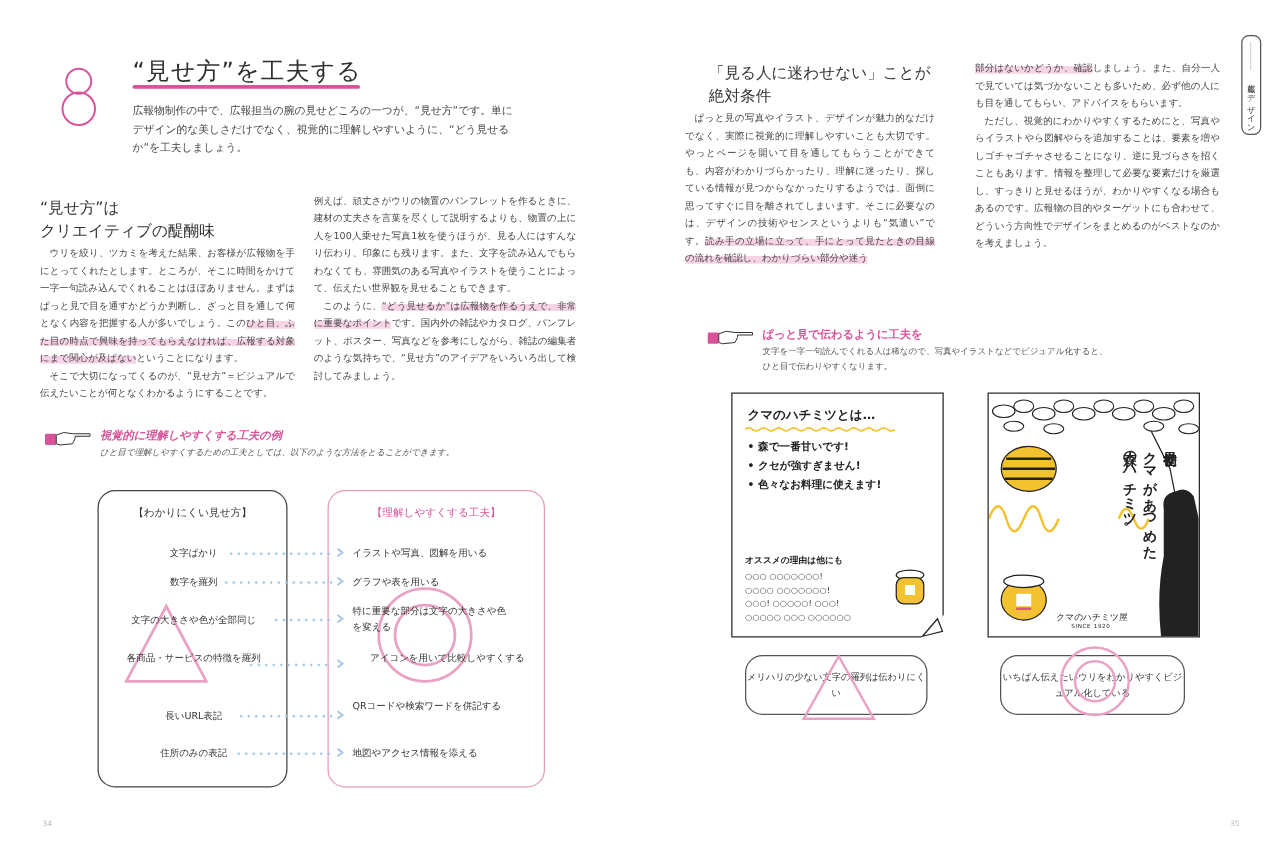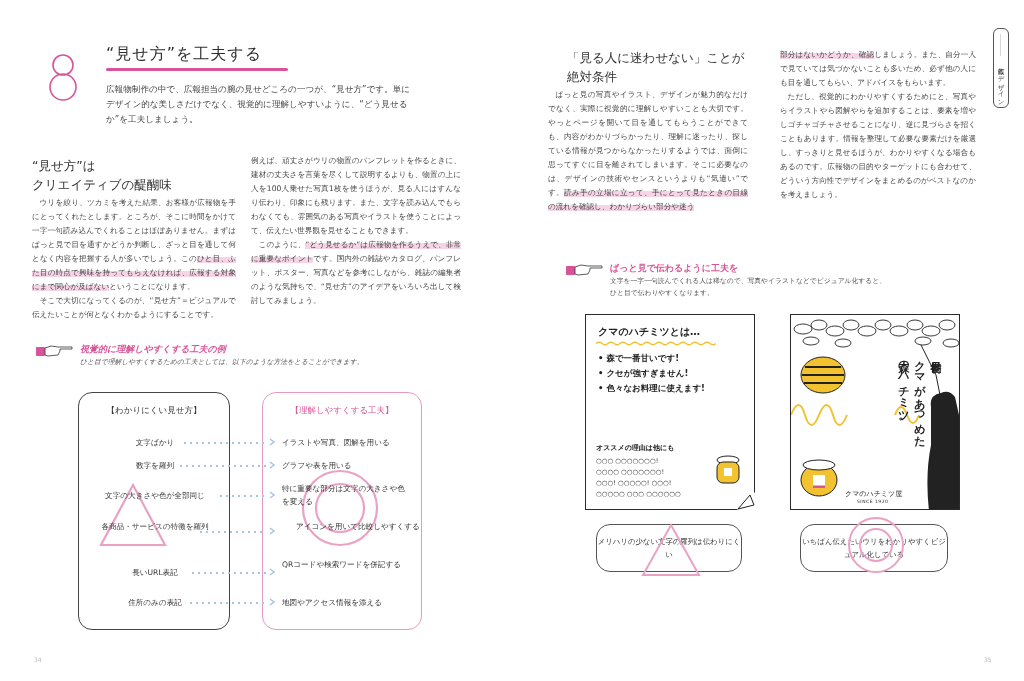--- a/index.html
+++ b/index.html
@@ -4,36 +4,36 @@
 <style>
   * { margin: 0; padding: 0; box-sizing: border-box; }
   html, body { width: 1024px; height: 681px; background: #ffffff; overflow: hidden; }
   body { font-family: "DejaVu Sans", "Liberation Sans", sans-serif; color: #3a3a3a; position: relative; }
 
   .page { position: absolute; top: 0; height: 681px; width: 512px; background: #fff; }
   .page-left { left: 0; }
   .page-right { left: 512px; }
 
   .chapter-num { position: absolute; left: 46px; top: 52px; width: 34px; height: 50px; }
-  .title { position: absolute; left: 106px; top: 44px; font-size: 16px; color: #2e2e2e; letter-spacing: 1px; font-weight: normal; white-space: nowrap; }
+  .title { position: absolute; left: 106px; top: 44px; font-size: 19px; color: #2e2e2e; letter-spacing: 1px; font-weight: normal; white-space: nowrap; }
   .title-underline { position: absolute; left: 106px; top: 68px; width: 182px; height: 3px; background: #d9539a; border-radius: 2px; }
   .lead { position: absolute; left: 106px; top: 82px; width: 310px; font-size: 8.6px; line-height: 15px; color: #444; }
 
   .subhead { position: absolute; font-size: 12.5px; line-height: 19px; color: #333; }
   .body-text { position: absolute; font-size: 7.6px; line-height: 14px; color: #444; text-align: justify; }
   .hl { background: linear-gradient(transparent 35%, #f7d4e5 35%); }
   .indent { text-indent: 1em; }
 
   .pointer-row { position: absolute; display: flex; align-items: flex-start; }
   .pointer-icon { width: 38px; height: 16px; margin-right: 6px; flex-shrink: 0; }
   .pointer-title { font-size: 9px; color: #d9539a; font-weight: bold; line-height: 13px; }
   .pointer-desc { font-size: 6.8px; color: #555; line-height: 12px; }
 
   .box-left { position: absolute; left: 78px; top: 392px; width: 152px; height: 238px; border: 1.3px solid #444; border-radius: 14px; }
-  .box-right { position: absolute; left: 262px; top: 392px; width: 160px; height: 238px; border: 1.3px solid #e59bbf; border-radius: 14px; }
+  .box-right { position: absolute; left: 262px; top: 392px; width: 174px; height: 238px; border: 1.3px solid #e59bbf; border-radius: 14px; }
   .box-head { position: absolute; top: 12px; width: 100%; text-align: center; font-size: 8.5px; }
   .box-left .box-head { color: #333; }
   .box-right .box-head { color: #d9539a; }
 
   .row-left { position: absolute; font-size: 7.6px; color: #333; text-align: center; line-height: 13px; }
   .row-right { position: absolute; font-size: 7.6px; color: #333; line-height: 13px; }
   .dots { position: absolute; height: 2px; background-image: radial-gradient(circle, #a7c4e2 1px, transparent 1.2px); background-size: 6px 2px; background-repeat: repeat-x; }
   .chev { position: absolute; width: 8px; height: 8px; }
 
   .deco { position: absolute; pointer-events: none; }

